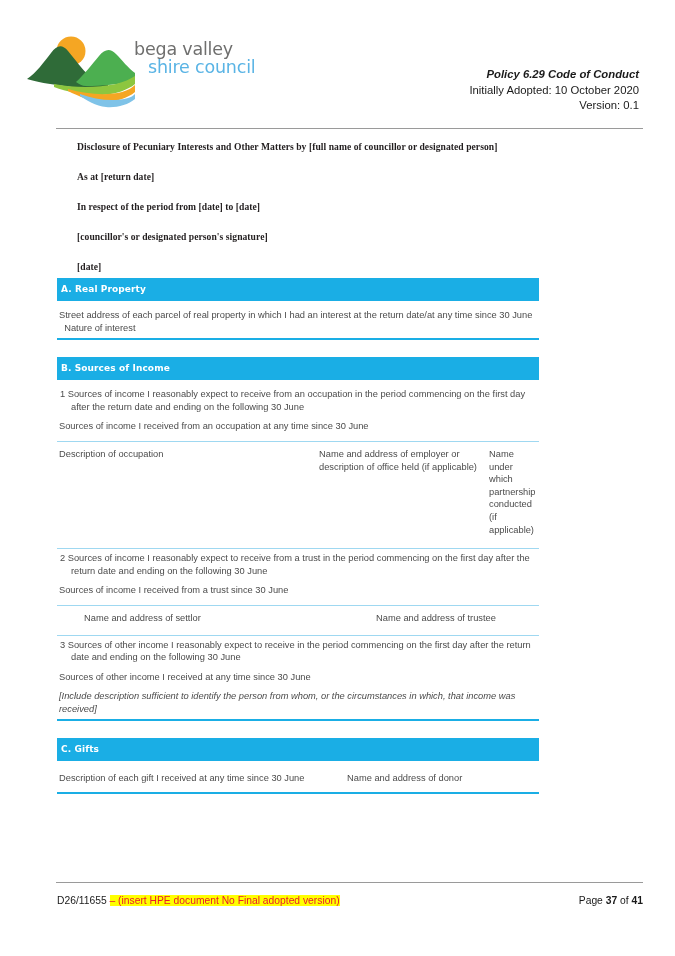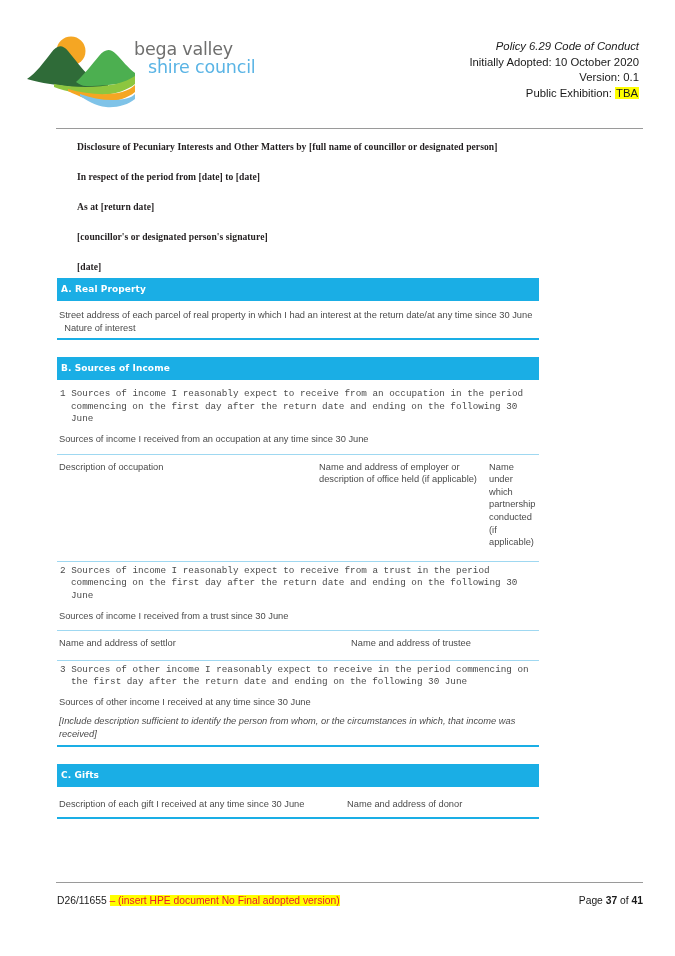--- a/index.html
+++ b/index.html
@@ -74,21 +74,22 @@
     right: 36px;
     top: 9px;
     text-align: right;
     font-family: "Liberation Sans", sans-serif;
     font-size: 11.3px;
     color: #1a1a1a;
     line-height: 15.5px;
   }
   .meta .policy-line {
     font-style: italic;
-    font-weight: 400;
+    font-weight: 700;
+    margin-top: 28px;
   }
   .meta .row { white-space: nowrap; }
   .hl {
     background: #ffff00;
     padding: 0 1px;
   }
 
   
   .rule-top {
     position: absolute;
@@ -151,21 +152,20 @@
   .blk {
     padding: 3px 2px 4px 2px;
     font-size: 9.3px;
     line-height: 12.6px;
     color: #4b4b4b;
     font-family: "Liberation Sans", sans-serif;
   }
   .blk.hang {
     padding-left: 14px;
     text-indent: -11px;
-    font-family: Liberation Mono, monospace;
   }
   .blk.ital { font-style: italic; }
 
   .divider-thin {
     border-top: 1px solid #9fd8f1;
     margin: 4px 0 0 0;
   }
 
   .cols {
     display: flex;
@@ -178,21 +178,21 @@
   .cols .c2 { width: 170px; flex: 0 0 170px; margin-left: 45px; }
   .cols .c3 { flex: 1 1 auto; }
 
   .cols2 {
     display: flex;
     padding: 6px 2px 6px 2px;
     font-size: 9.3px;
     line-height: 12.6px;
     color: #4b4b4b;
   }
-  .cols2 .c1 { width: 292px; flex: 0 0 292px; }
+  .cols2 .c1 { width: 292px; flex: 0 0 292px; margin-left: 25px; }
   .cols2 .c2 { flex: 1 1 auto; }
 
   .cols-gift {
     display: flex;
     padding: 6px 2px 7px 2px;
     font-size: 9.3px;
     line-height: 12.6px;
     color: #4b4b4b;
   }
   .cols-gift .c1 { width: 288px; flex: 0 0 288px; }
@@ -247,30 +247,29 @@
       <div class="logo-words">
         <div class="logo-line1">bega valley</div>
         <div class="logo-line2">shire council</div>
       </div>
     </div>
 
     <div class="meta">
       <div class="row policy-line">Policy 6.29 Code of Conduct</div>
       <div class="row">Initially Adopted: 10 October 2020</div>
       <div class="row">Version: 0.1</div>
-      <div class="row"><span>Public Exhibition:</span> <span class="hl">TBA</span></div>
     </div>
   </div>
 
   <div class="rule-top"></div>
 
   <div class="intro">
     <p>Disclosure of Pecuniary Interests and Other Matters by [full name of councillor or designated person]</p>
+    <p>As at [return date]</p>
     <p>In respect of the period from [date] to [date]</p>
-    <p>As at [return date]</p>
     <p>[councillor's or designated person's signature]</p>
     <p>[date]</p>
   </div>
 
   <div class="sections">
 
     <div class="section">
       <div class="sec-head">A. Real Property</div>
       <div class="sec-body">
         <div class="blk flow-a">

